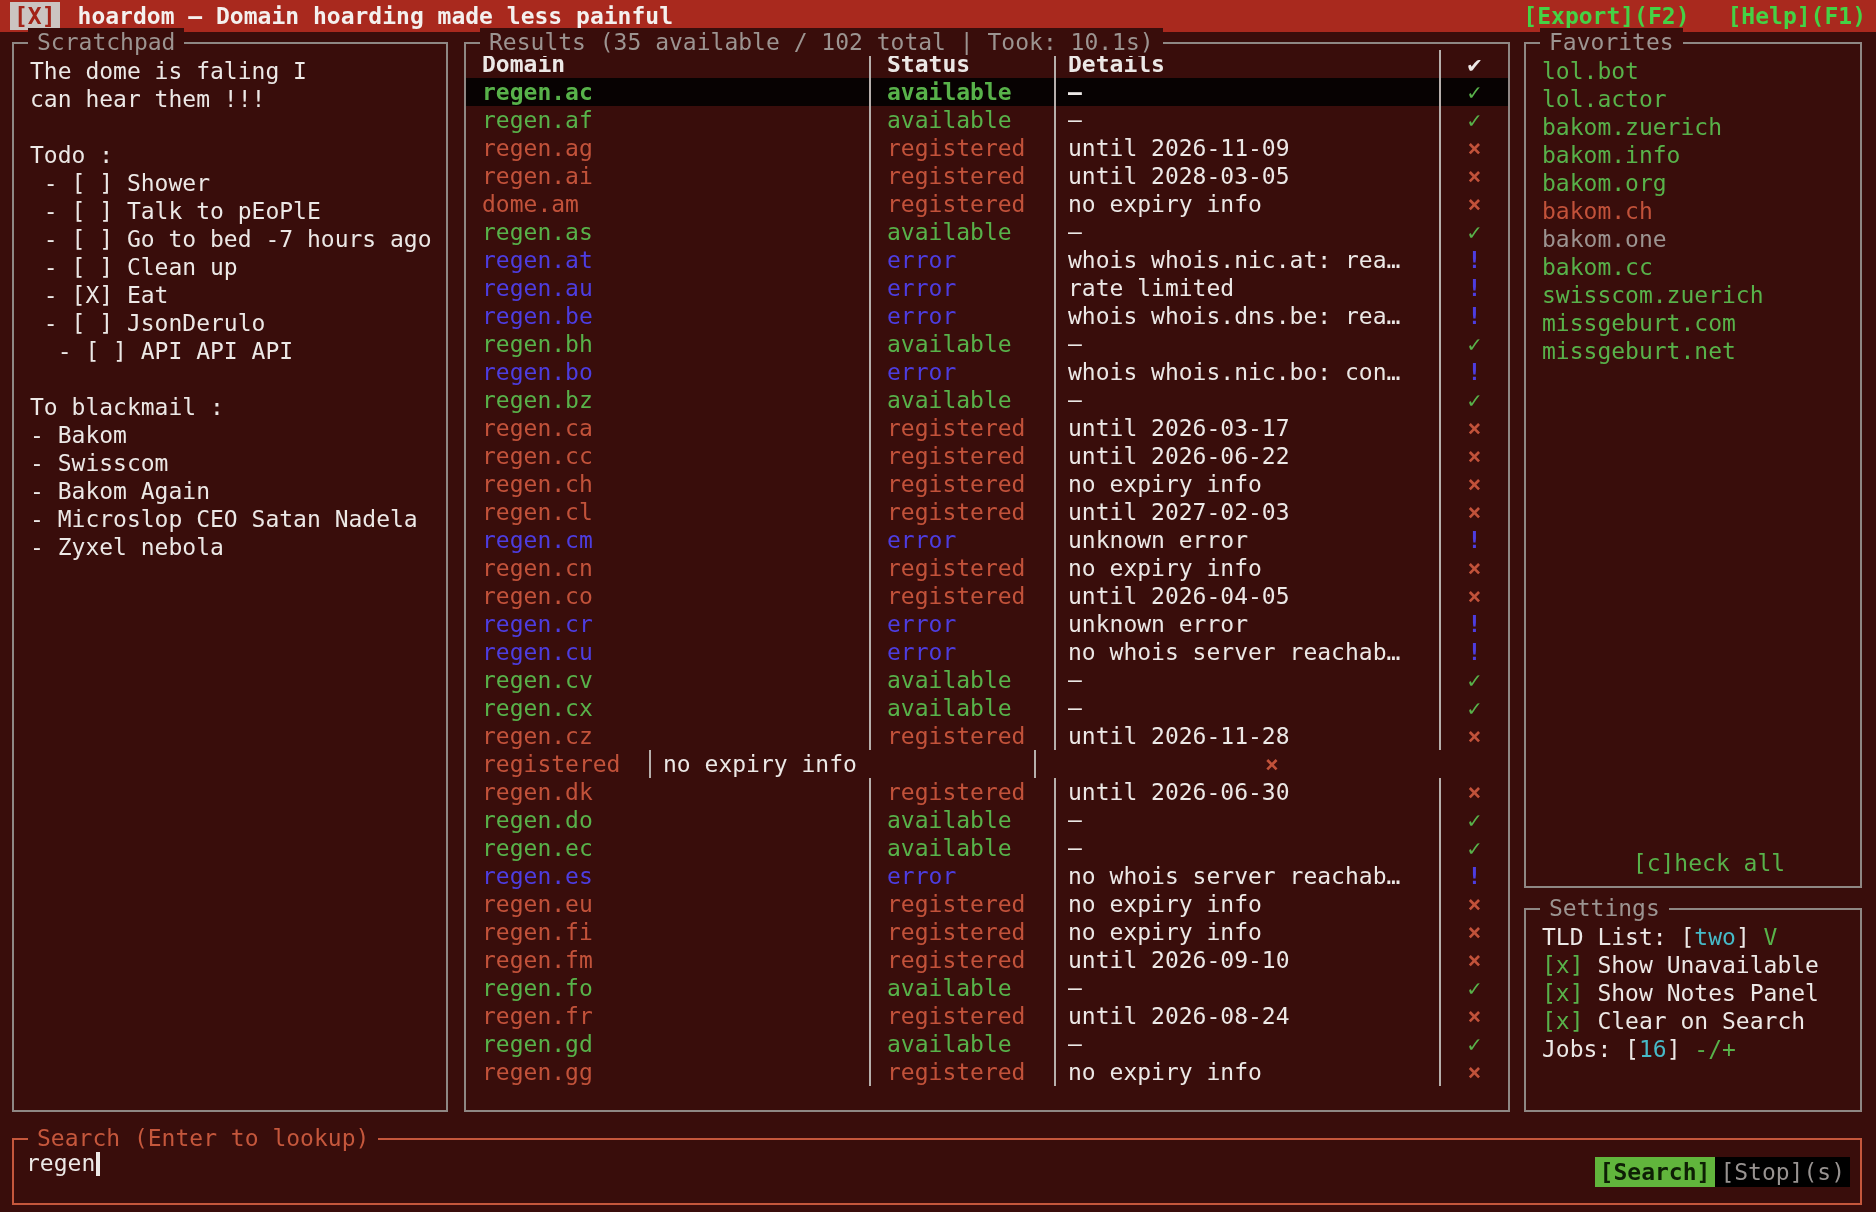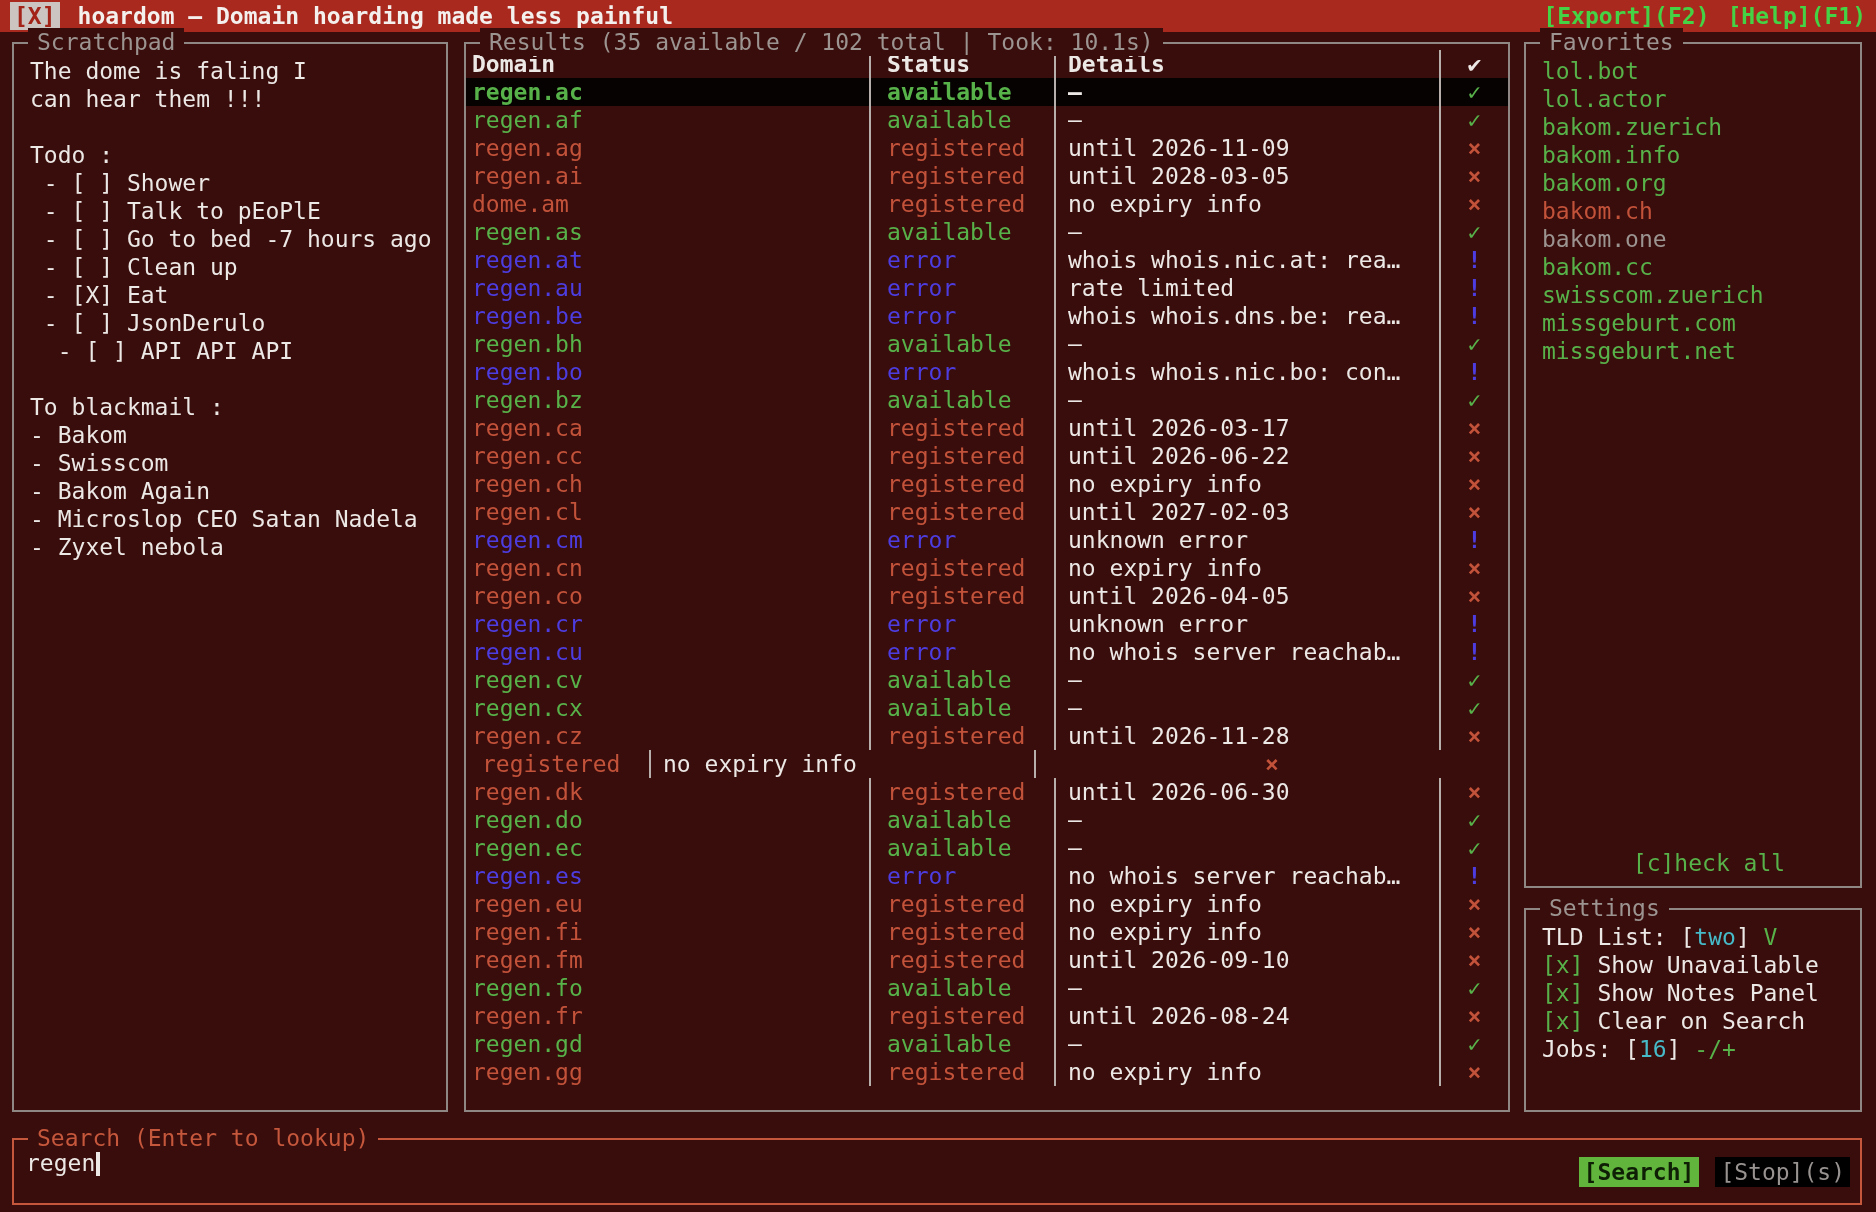--- a/index.html
+++ b/index.html
@@ -33,37 +33,37 @@
     background:var(--topbar);
     display:flex;align-items:center;
     padding:0 10px;font-weight:bold;
   }
   .close-badge{
     background:#cbc4c1;color:#a32318;
     padding:0 4px;line-height:28px;cursor:pointer;
   }
   .app-title{margin-left:18px;color:#f4f0ee}
   .tb-spacer{flex:1}
-  .tb-btn{color:var(--bright-green);margin-left:18px;cursor:pointer}
+  .tb-btn{color:var(--bright-green);margin-left:38px;cursor:pointer}
   
   .panel{position:absolute;border:2px solid var(--border)}
   .panel-title{
     position:absolute;top:-16px;left:14px;
     background:var(--bg);padding:0 9px;
     color:var(--gray);line-height:28px;white-space:pre;
   }
   
   .scratchpad{left:12px;top:42px;width:436px;height:1070px}
   .scratch-content{padding:13px 20px 0 16px;line-height:28px}
   .scratch-line{white-space:pre;height:28px}
   
   .results{left:464px;top:42px;width:1046px;height:1070px}
   .thead,.row{display:flex;height:28px;line-height:28px}
   .thead{font-weight:bold;margin-top:6px}
-  .c1{width:405px;padding-left:6px;border-right:2px solid var(--sep);overflow:hidden;white-space:pre}
+  .c1{width:405px;padding-left:16px;border-right:2px solid var(--sep);overflow:hidden;white-space:pre}
   .c2{width:185px;padding-left:16px;border-right:2px solid var(--sep);overflow:hidden;white-space:pre}
   .c3{width:385px;padding-left:12px;border-right:2px solid var(--sep);overflow:hidden;white-space:pre}
   .c4{flex:1;text-align:center;font-weight:bold}
   .row{cursor:pointer}
   .row.selected{background:var(--sel-bg);font-weight:bold}
   .st-available{color:var(--green)}
   .st-registered{color:var(--red)}
   .st-error{color:var(--blue)}
   
   .favorites{left:1524px;top:42px;width:338px;height:846px}
@@ -85,21 +85,21 @@
   
   .search{left:12px;top:1138px;width:1850px;height:67px;border-color:var(--search-accent)}
   .search .panel-title{color:var(--search-accent)}
   .search-input{padding:10px 0 0 12px;white-space:pre;cursor:text}
   .cursor{
     display:inline-block;width:4px;height:24px;
     background:var(--white);vertical-align:text-bottom;margin-left:1px;
   }
   .search-buttons{
     position:absolute;right:10px;top:50%;transform:translateY(-50%);
-    display:flex;gap:16px;
+    display:flex;gap:0;
   }
   .btn{padding:0 5px;line-height:30px;cursor:pointer}
   .btn-search{background:#61b53c;color:#0e1f05;font-weight:bold}
   .btn-stop{background:#000000;color:#989391}
 </style>
 </head>
 <body>
 
 <div class="topbar">
   <span class="close-badge">[X]</span>

